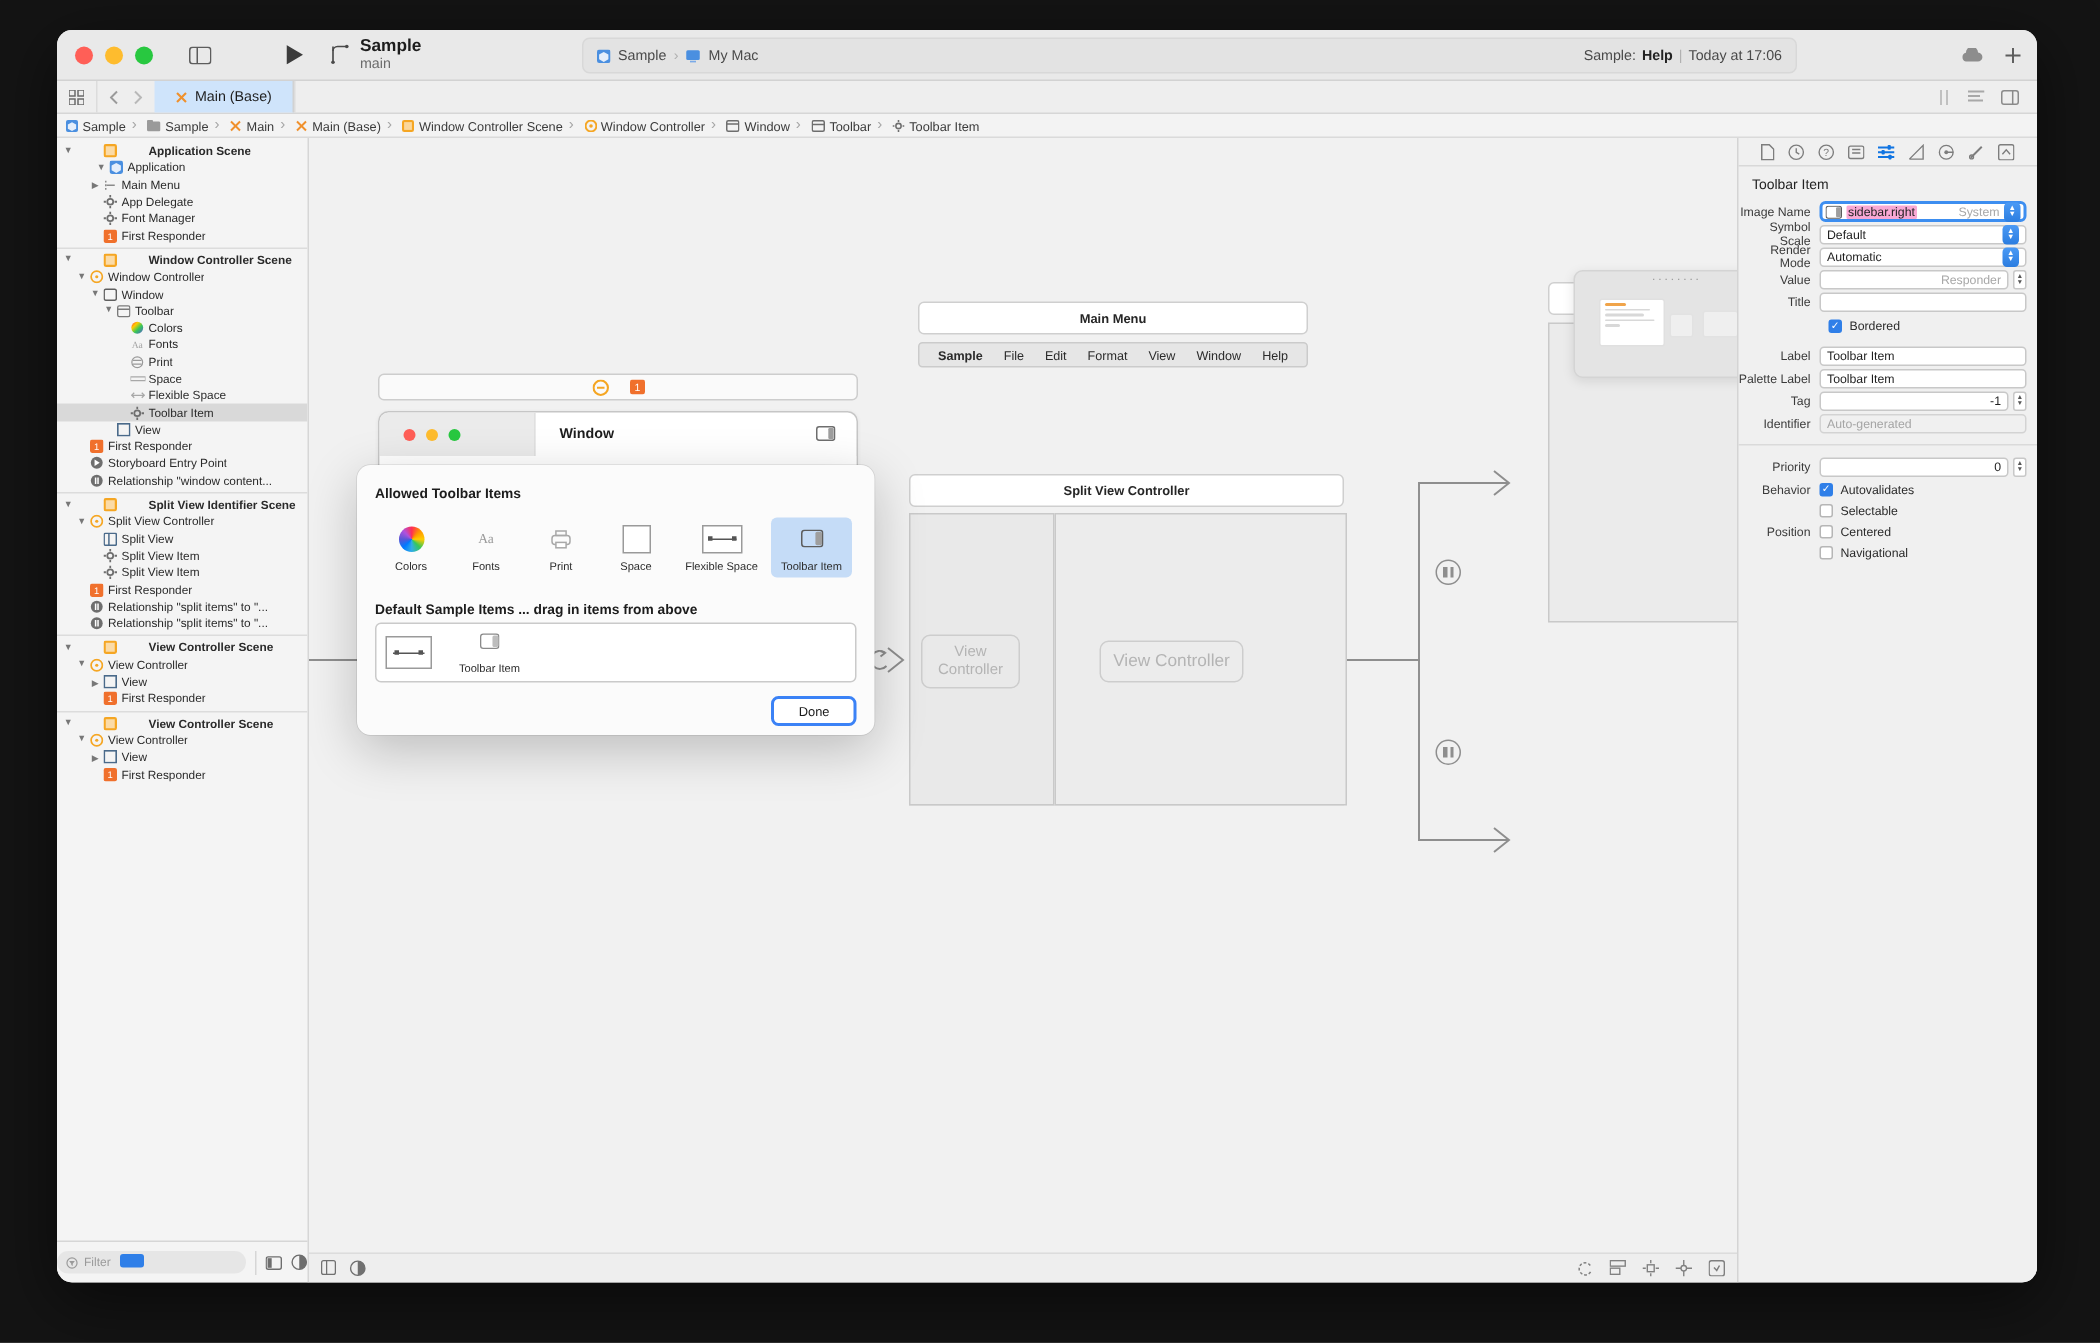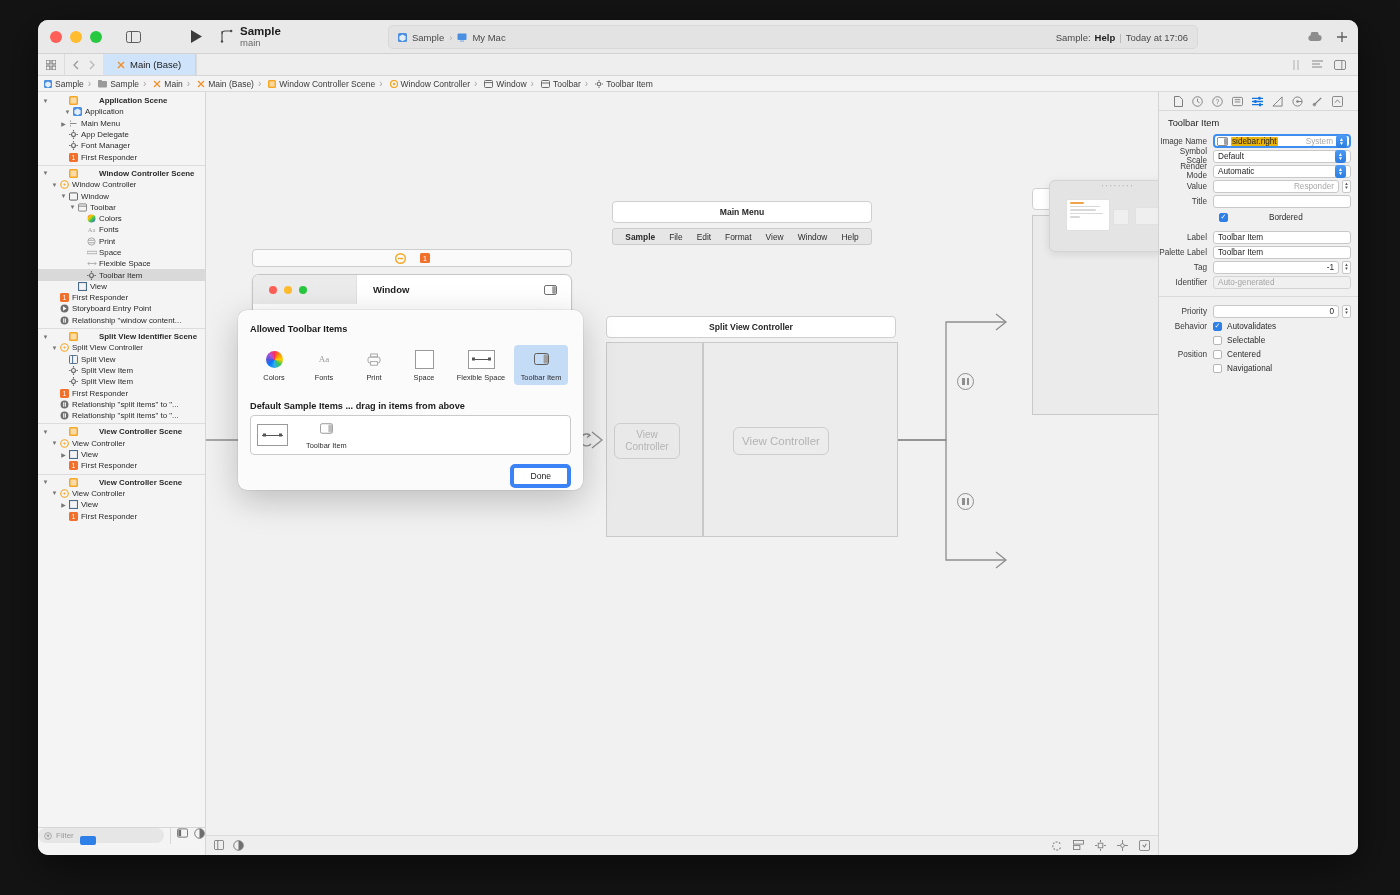--- a/index.html
+++ b/index.html
@@ -67,21 +67,21 @@
   .outline { width:168px; background:#f4f4f4; border-right:1px solid #d6d6d6; position:relative; }
   .otree { position:absolute; top:0; left:0; right:0; bottom:28px; overflow:hidden; padding-top:3px; }
   .orow { display:flex; align-items:center; height:11.3px; font-size:7.9px; color:#2a2a2a; white-space:nowrap; padding-right:3px; }
   .orow.sel { background:#d9d9d9; }
   .orow.bold { font-weight:bold;gap:18px; }
   .odis { width:9px; text-align:center; color:#777; font-size:6px; flex:none;}
   .oico { width:11px; display:flex; align-items:center; justify-content:center; flex:none; }
   .olabel { margin-left:2px; overflow:hidden; text-overflow:ellipsis; }
   .ogroupline { height:1px; background:#dcdcdc; margin:2px 0; }
 
-  .ofilter { position:absolute; bottom:0; left:0; right:0; height:28px; border-top:1px solid #d6d6d6; display:flex; padding:0 0; gap:6px;margin-top:41px;}
+  .ofilter { position:absolute; bottom:0; left:0; right:0; height:28px; border-top:1px solid #d6d6d6; display:flex; align-items:center; padding:0 0; gap:6px;margin-top:41px;}
   .filterbox { flex:1; height:15px; background:#e6e6e6; border-radius:8px; display:flex; align-items:center; gap:4px; padding:0 6px; font-size:8px; color:#9a9a9a;}
   .ofilter .divi { width:1px; height:16px; background:#d6d6d6;}
 
   
   .canvas { flex:1; background:#f1f1f1; position:relative; overflow:hidden; }
   .canvasbottom { position:absolute; left:0; right:0; bottom:0; height:20px; background:#eeeeee; border-top:1px solid #dcdcdc; display:flex; align-items:center; padding:0 8px; }
   .cb-left { display:flex; gap:9px; color:#707070; }
   .cb-right { margin-left:auto; display:flex; gap:11px; color:#808080; }
 
   
@@ -137,21 +137,21 @@
   .irow { display:flex; align-items:center; height:14px; margin-bottom:1px; padding-right:7px; }
   .ilab { width:54px; text-align:right; font-size:8.2px; color:#3a3a3a; padding-right:6px; flex:none; }
   .ifield {
     flex:1; height:13px; background:#fff; border:1px solid #c8c8c8; border-radius:3px;
     display:flex; align-items:center; padding:0 4px; font-size:8.2px; color:#1e1e1e;
   }
   .ifield.ghost { background:#f0f0f0; border-color:#d3d3d3; color:#a5a5a5;}
   .ifield.focus { border:2px solid #3d8ef0; border-radius:4px; padding:0 2px; height:14px;}
   .ifield .ph { color:#a8a8a8; }
   .ifield .right { margin-left:auto; color:#a8a8a8; }
-  .sel-txt { background:#eab308; padding:0 1px; border-radius:1px; }
+  .sel-txt { background:#f9a8d4; padding:0 1px; border-radius:1px; }
   .popbtn {
     width:11px; height:13px; margin-left:3px; border-radius:3px; flex:none;
     background:linear-gradient(#4b9af5,#2b7de0); color:#fff;
     display:flex; flex-direction:column; align-items:center; justify-content:center; font-size:5px; line-height:4px;
   }
   .stepper {
     width:9px; height:13px; margin-left:3px; flex:none; background:#fff; border:1px solid #c8c8c8; border-radius:2px;
     display:flex; flex-direction:column; align-items:center; justify-content:center; font-size:4.5px; line-height:4.5px; color:#555;
   }
   .cbrow { display:flex; align-items:center; height:14px; padding-right:7px; }
@@ -183,21 +183,21 @@
   .flexbox { width:27px; height:19px; border:1px solid #9a9a9a; background:#fff; position:relative; }
   .flexbox::after { content:""; position:absolute; left:3px; right:3px; top:50%; height:1px; background:#555; }
   .flexdot { position:absolute; top:50%; width:3px; height:3px; background:#555; transform:translateY(-50%);}
 
   .defarea { border:1px solid #cacaca; border-radius:4px; background:#fff; height:40px; margin-top:4px; display:flex; align-items:center; padding:4px 6px; gap:18px;}
   .defslot { width:31px; height:22px; border:1px solid #9a9a9a; background:#fff; position:relative; }
   .defslot::after { content:""; position:absolute; left:4px; right:4px; top:50%; height:1px; background:#555;}
   .defitem { display:flex; flex-direction:column; align-items:center; gap:3px; }
   .done-row { display:flex; justify-content:flex-end; margin-top:9px; }
   .done-btn {
-    background:#fff; border:4px solid #3b82f6; border-radius:5px;
+    background:#fff; border:2px solid #3b82f6; border-radius:5px;
     font-size:8.6px; color:#1b1b1b; padding:3px 16px;
   }
 
   .blue-chip { position:absolute; left:42px; bottom:10px; width:16px; height:9px; background:#2f7fe8; border-radius:2px; }
 </style>
 </head>
 <body>
 
 <div class="desktop">
 <div class="window">
@@ -1129,21 +1129,21 @@
             </div>
       </div>
 
       <div class="irow">
         <div class="ilab">Title</div>
         <div class="ifield">
           <span></span>
         </div>
       </div>
 
-      <div class="cbrow" style="padding-left:60px; margin-top:2px;gap:36px;">
+      <div class="cbrow" style="padding-left:60px; margin-top:2px;">
         <div class="cbx on">✓</div>
         <div class="cbtxt">Bordered</div>
       </div>
 
       <div style="height:6px;"></div>
 
       <div class="irow">
         <div class="ilab">Label</div>
         <div class="ifield">
               <span>Toolbar Item</span>

